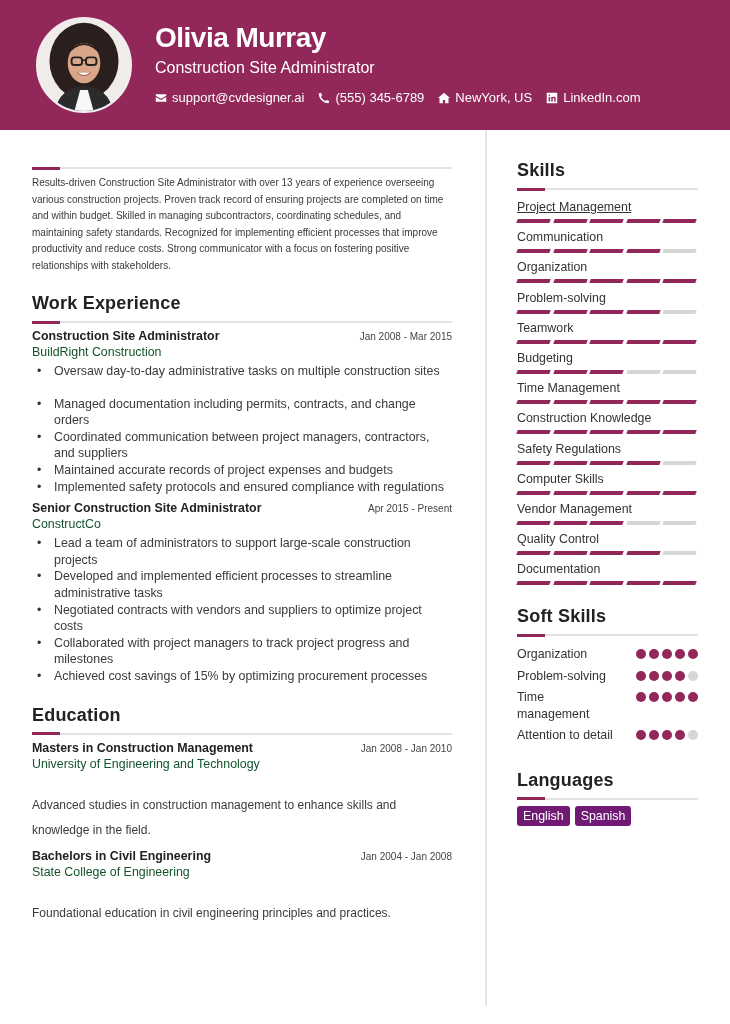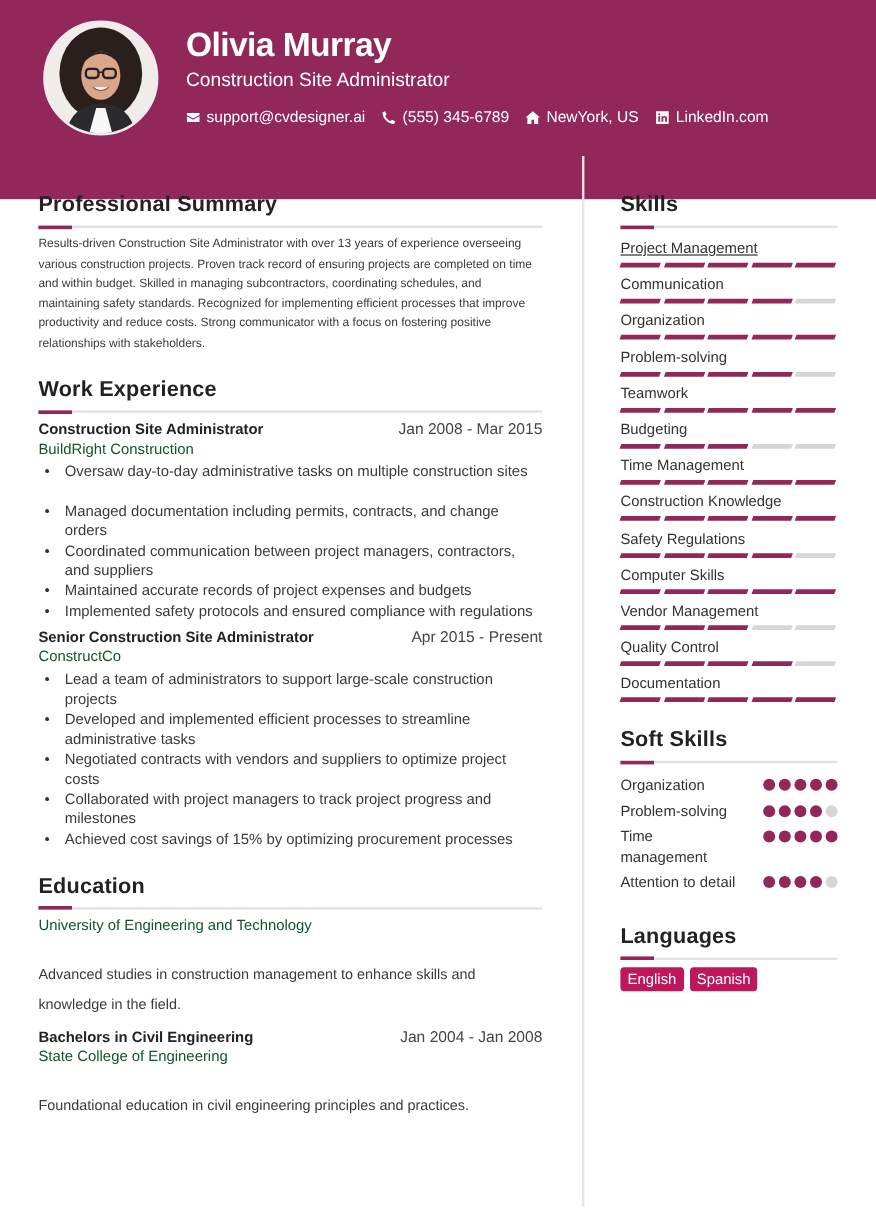--- a/index.html
+++ b/index.html
@@ -1,20 +1,20 @@
 <!DOCTYPE html>
 <html><head>
 <meta charset="utf-8">
 <style>
   * { box-sizing: border-box; margin: 0; padding: 0; }
   html, body { width: 730px; height: 1024px; background: #ffffff; overflow: hidden; }
   body { font-family: "Liberation Sans", "DejaVu Sans", sans-serif; color: #333; position: relative; }
 
   .header {
-    position: absolute; left: 0; top: 0; width: 730px; height: 166px;
+    position: absolute; left: 0; top: 0; width: 730px; height: 130px;
     background: #922759;
   }
   .avatar {
     position: absolute; left: 36px; top: 17px; width: 96px; height: 96px;
     border-radius: 50%; background: #f3f0ee; overflow: hidden;
     border: 2px solid #f4eaef;
   }
   .avatar svg { width: 100%; height: 100%; display: block; }
   .hname {
     position: absolute; left: 155px; top: 22px; color: #fff;
@@ -41,41 +41,41 @@
 
   .sec-title { font-size: 18px; font-weight: bold; color: #222; letter-spacing: 0.2px; }
   .sec-rule { position: relative; height: 2px; background: #e2e2e2; margin-top: 7px; margin-bottom: 6px; }
   .sec-rule::before { content: ""; position: absolute; left: 0; top: -0.5px; width: 28px; height: 3px; background: #922759; }
 
   .summary { font-size: 10px; line-height: 16.5px; color: #3a3a3a; }
 
   .job { margin-top: 4px; }
   .job-head { display: flex; justify-content: space-between; align-items: baseline; }
   .job-title { font-size: 12.4px; font-weight: bold; color: #222; }
-  .job-date { font-size: 13px; color: #444; margin-left: 28px; }
+  .job-date { font-size: 10px; color: #444; margin-left: 28px; }
   .job-org { font-size: 12.4px; color: #14532d; margin-top: 2px; }
   ul.bullets { list-style: none; margin-top: 4px; padding-left: 22px; }
   ul.bullets li { position: relative; font-size: 12.4px; line-height: 16.6px; color: #3a3a3a; }
   ul.bullets li::before { content: "•"; position: absolute; left: -17px; top: 0; color: #333; }
   .edu-desc { font-size: 12px; line-height: 25px; color: #3a3a3a; margin-top: 22px; }
 
   .skill { margin-top: 0; height: 30.2px; }
   .skill-name { font-size: 12.4px; color: #333; line-height: 15px; }
   .bar { display: flex; gap: 4px; margin-top: 4px; }
   .seg { width: 32.5px; height: 4px; transform: skewX(-20deg); background: #922759; }
   .seg.off { background: #d6d6d6; }
 
   .soft { display: flex; justify-content: space-between; align-items: flex-start; margin-bottom: 5px; }
   .soft-name { font-size: 12.4px; color: #333; line-height: 16.5px; width: 100px; }
   .dots { display: flex; gap: 3px; margin-top: 3px; }
   .dot { width: 10px; height: 10px; border-radius: 50%; background: #922759; }
   .dot.off { background: #d6d6d6; }
 
   .langs { display: flex; gap: 5px; margin-top: 3px; }
-  .lang { background: #be185d; color: #fff; font-size: 12.4px; padding: 3px 6px; border-radius: 3px; }
+  .lang { background: #701a75; color: #fff; font-size: 12.4px; padding: 3px 6px; border-radius: 3px; }
 </style>
 </head>
 <body>
 
 <div class="header">
   <div class="avatar">
     <svg viewBox="0 0 96 96">
       <rect width="96" height="96" fill="#efece9"></rect>
       <ellipse cx="48" cy="44" rx="36" ry="40" fill="#2a1f1c"></ellipse>
       <path d="M18 96 Q22 72 48 70 Q74 72 78 96 Z" fill="#2b2b2e"></path>
@@ -116,21 +116,20 @@
         </svg>
       <span>LinkedIn.com</span>
     </div>
   </div>
 </div>
 
 <div class="divider-v"></div>
 
 <div class="left">
   <section>
-    <div class="sec-title">Professional Summary</div>
     <div class="sec-rule"></div>
     <p class="summary">Results-driven Construction Site Administrator with over 13 years of experience overseeing various construction projects. Proven track record of ensuring projects are completed on time and within budget. Skilled in managing subcontractors, coordinating schedules, and maintaining safety standards. Recognized for implementing efficient processes that improve productivity and reduce costs. Strong communicator with a focus on fostering positive relationships with stakeholders.</p>
   </section>
 
   <section style="margin-top:19px;">
     <div class="sec-title">Work Experience</div>
     <div class="sec-rule"></div>
 
     <div class="job">
       <div class="job-head">
@@ -161,20 +160,24 @@
         <li>Achieved cost savings of 15% by optimizing procurement processes</li>
       </ul>
     </div>
   </section>
 
   <section style="margin-top:20px;">
     <div class="sec-title">Education</div>
     <div class="sec-rule"></div>
 
     <div class="job">
+      <div class="job-head">
+        <span class="job-title">Masters in Construction Management</span>
+        <span class="job-date">Jan 2008 - Jan 2010</span>
+      </div>
       <div class="job-org">University of Engineering and Technology</div>
       <p class="edu-desc">Advanced studies in construction management to enhance skills and knowledge in the field.</p>
     </div>
 
     <div class="job" style="margin-top:6px;">
       <div class="job-head">
         <span class="job-title">Bachelors in Civil Engineering</span>
         <span class="job-date">Jan 2004 - Jan 2008</span>
       </div>
       <div class="job-org">State College of Engineering</div>

